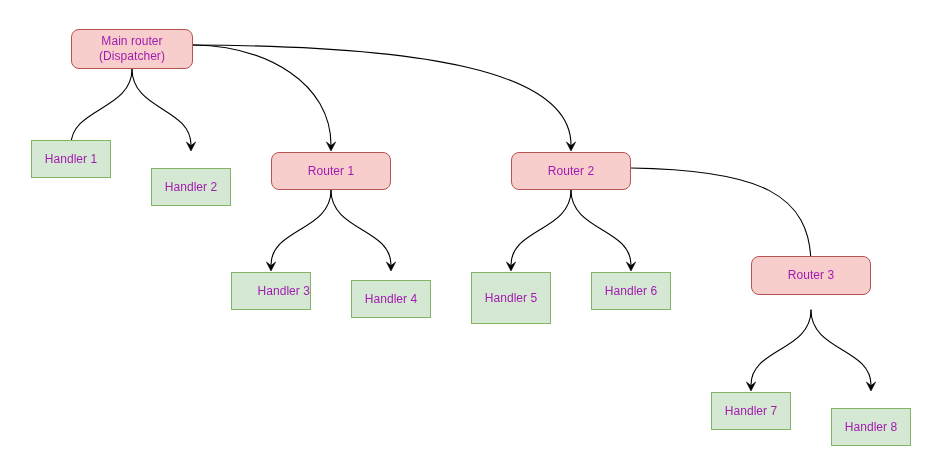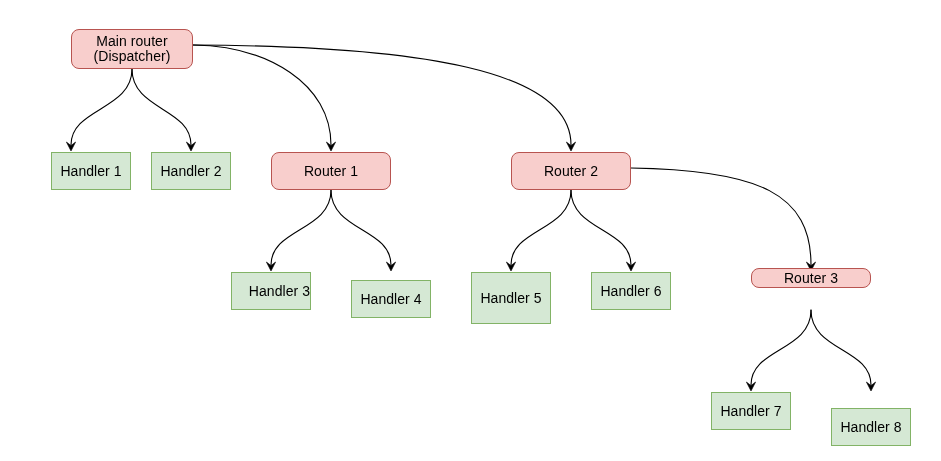--- a/index.html
+++ b/index.html
@@ -25,23 +25,23 @@
     height: 461px;
     pointer-events: none;
   }
   .node {
     position: absolute;
     box-sizing: border-box;
     display: flex;
     align-items: center;
     justify-content: center;
     text-align: center;
-    font-size: 14px;
+    font-size: 12px;
     line-height: 15px;
-    color: #000000;
+    color: #a21caf;
     white-space: pre-line;
     letter-spacing: 0.05px;
   }
   .node.router {
     background: #f8cecc;
     border: 1px solid #b85450;
     border-radius: 8px;
   }
   .node.handler {
     background: #d5e8d4;
@@ -108,25 +108,25 @@
         <path class="edge-arrow" d="M 746.4 382 L 751 391 L 755.6 382 L 751 385.6 Z"></path>
       </g>
       <g>
         <path class="edge-path" d="M 811 310 C 811 351 871 348 871 385"></path>
         <path class="edge-arrow" d="M 866.4 382 L 871 391 L 875.6 382 L 871 385.6 Z"></path>
       </g>
     </svg>
   <div id="node-layer">
       <div class="node router" style="left: 71px; top: 29px; width: 122px; height: 40px;"><span>Main router
 (Dispatcher)</span></div>
-      <div class="node handler" style="left: 31px; top: 152px; width: 80px; height: 38px; margin-left: 20px;"><span>Handler 1</span></div>
-      <div class="node handler" style="left: 151px; top: 152px; width: 80px; height: 38px;"><span>Handler 2</span></div>
+      <div class="node handler" style="left: 31px; top: 140px; width: 80px; height: 38px;"><span>Handler 1</span></div>
+      <div class="node handler" style="left: 151px; top: 168px; width: 80px; height: 38px;"><span>Handler 2</span></div>
       <div class="node router" style="left: 271px; top: 152px; width: 120px; height: 38px; align-items: center;"><span>Router 1</span></div>
       <div class="node router" style="left: 511px; top: 152px; width: 120px; height: 38px;"><span>Router 2</span></div>
       <div class="node handler" style="left: 231px; top: 272px; width: 80px; height: 38px; justify-content: flex-end;"><span>Handler 3</span></div>
       <div class="node handler" style="left: 351px; top: 280px; width: 80px; height: 38px;"><span>Handler 4</span></div>
       <div class="node handler" style="left: 471px; top: 272px; width: 80px; height: 52px;"><span>Handler 5</span></div>
       <div class="node handler" style="left: 591px; top: 272px; width: 80px; height: 38px;"><span>Handler 6</span></div>
-      <div class="node router" style="left: 751px; top: 268px; width: 120px; height: 20px; border-radius: 8px;"><span>Router 3</span></div>
+      <div class="node router" style="left: 751px; top: 256px; width: 120px; height: 39px; border-radius: 8px;"><span>Router 3</span></div>
       <div class="node handler" style="left: 711px; top: 392px; width: 80px; height: 38px;"><span>Handler 7</span></div>
       <div class="node handler" style="left: 831px; top: 392px; width: 80px; height: 38px; margin-top: 16px;"><span>Handler 8</span></div>
     </div>
 </div>
 
 </body></html>

